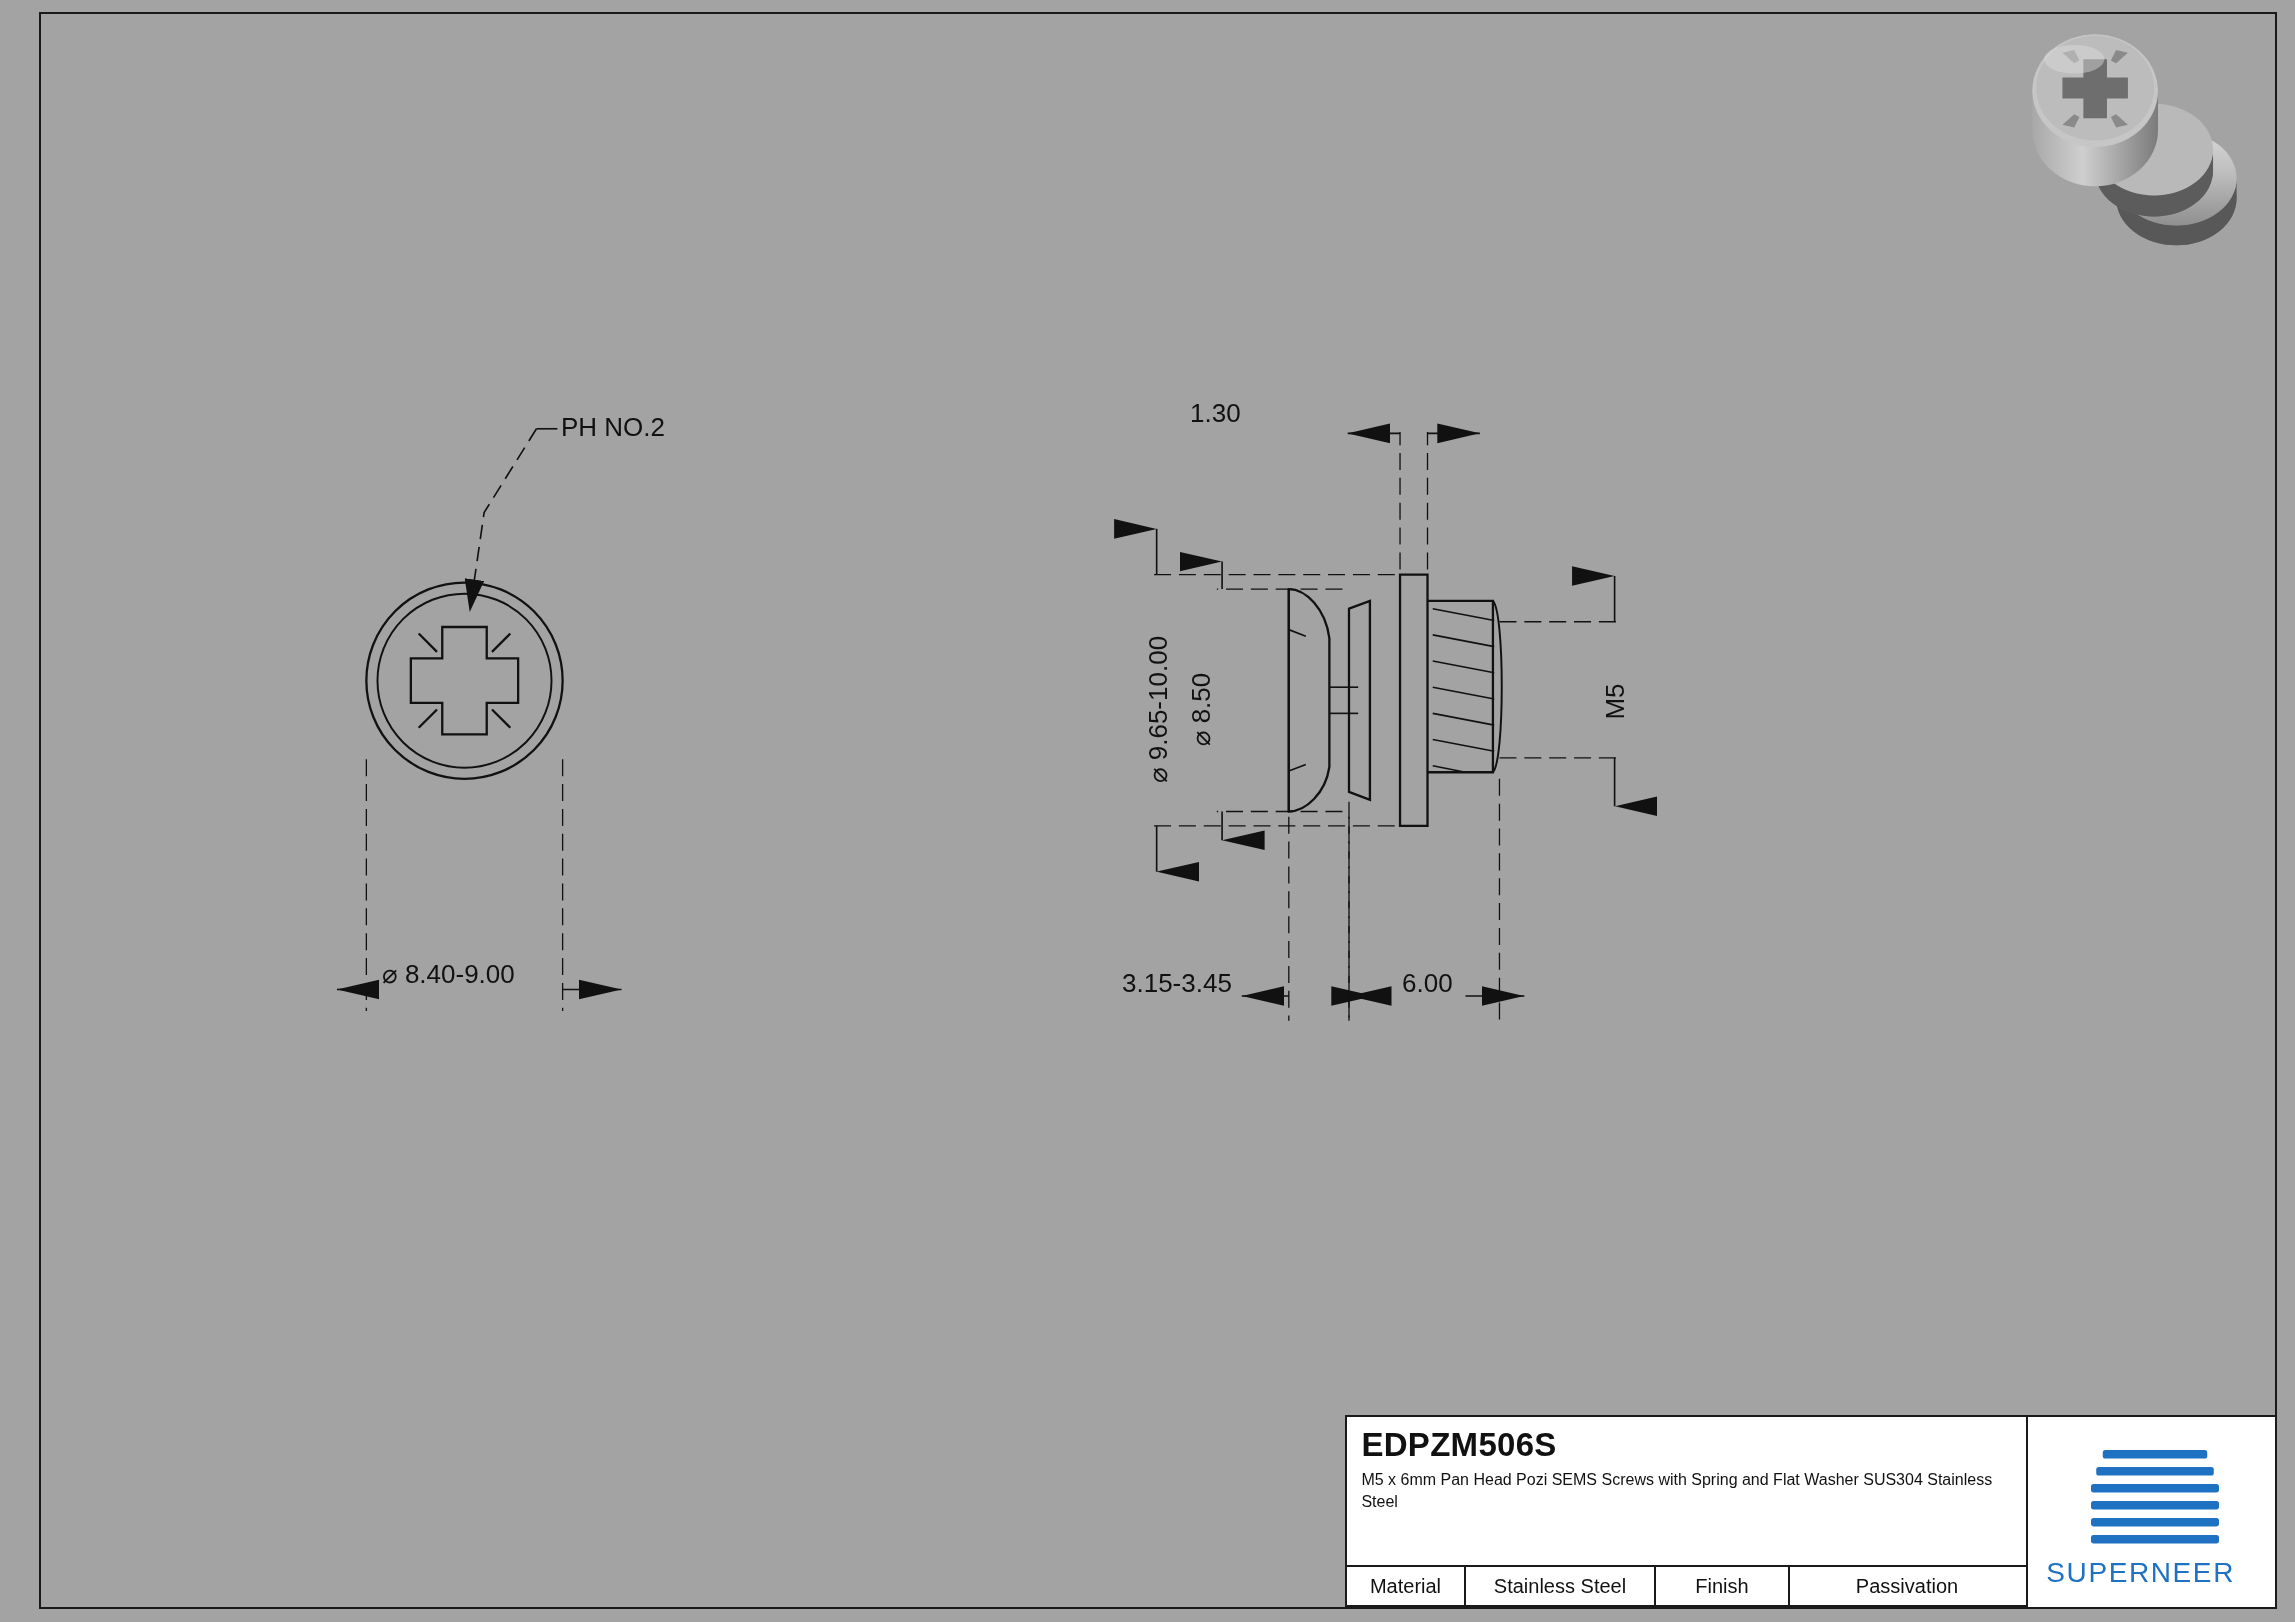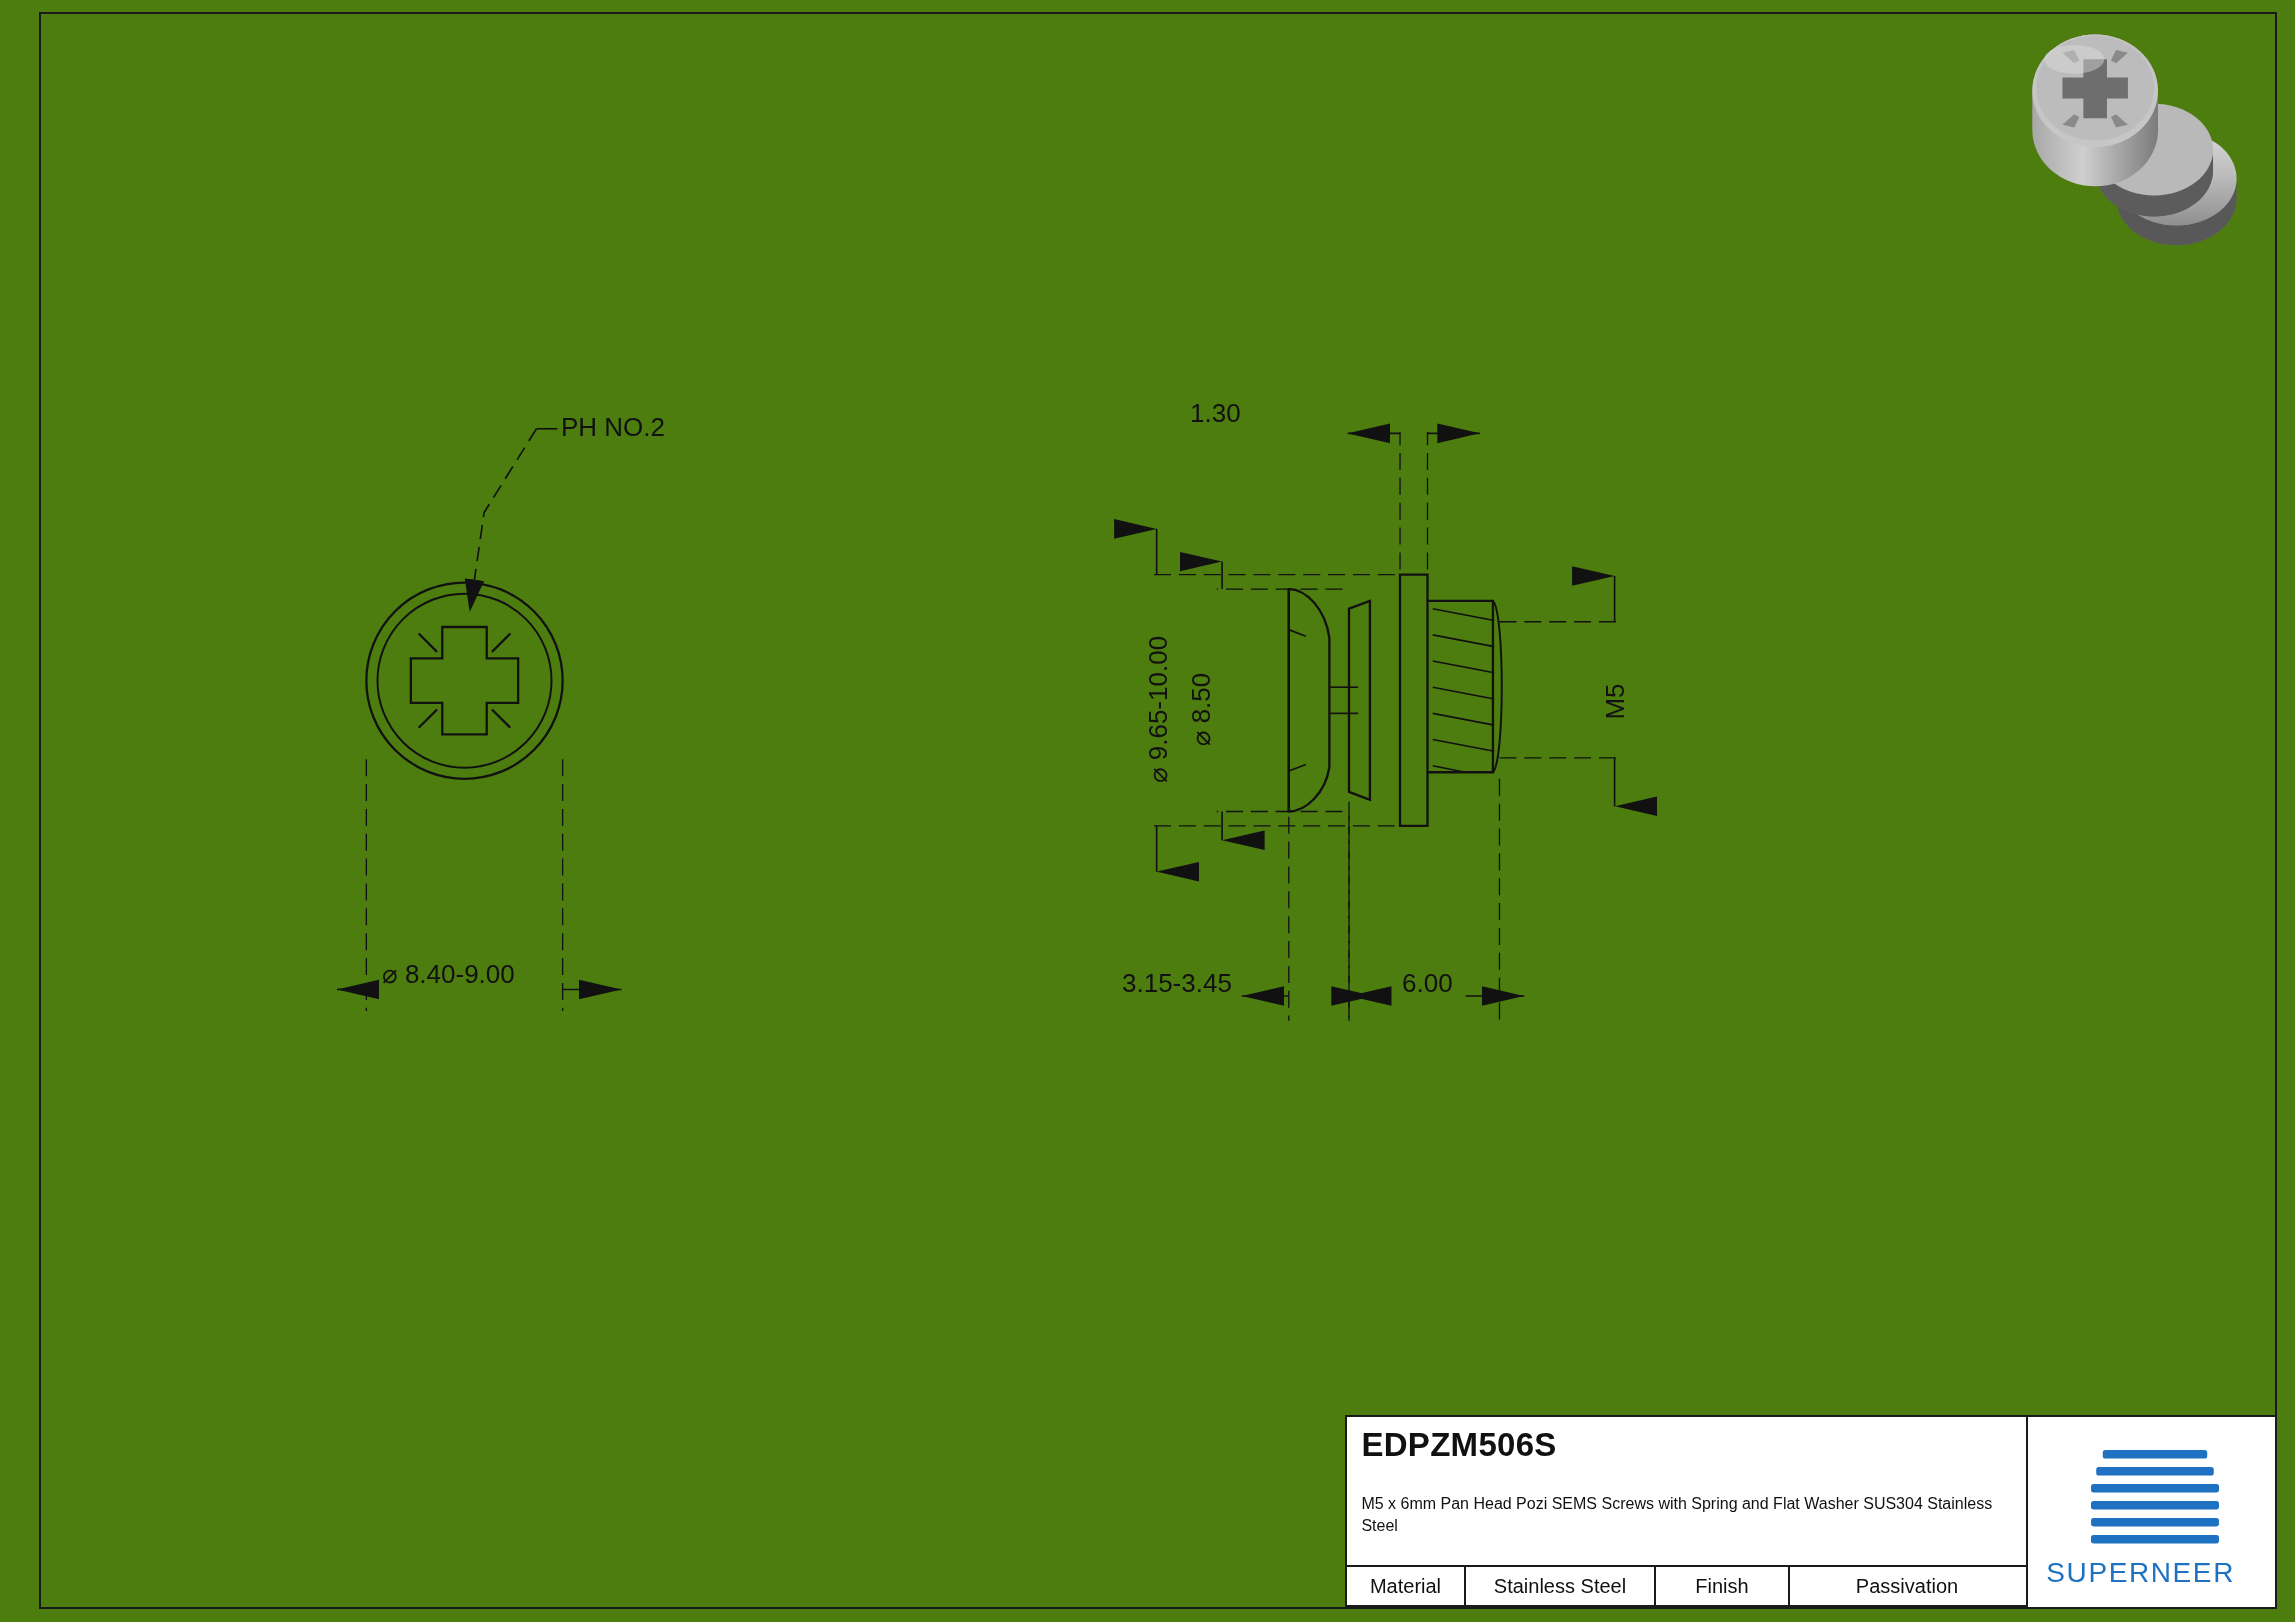--- a/index.html
+++ b/index.html
@@ -7,21 +7,21 @@
     padding: 0;
     background: #ffffff;
   }
   body {
     font-family: "Liberation Sans", sans-serif;
   }
   #sheet {
     position: relative;
     width: 2295px;
     height: 1623px;
-    background: #4d7c0f;
+    background: #a3a3a3;
     overflow: hidden;
   }
   .frame {
     position: absolute;
     left: 39px;
     top: 11.8px;
     width: 2238px;
     height: 1597px;
     border: 2px solid #1a1a1a;
     box-sizing: border-box;
@@ -55,21 +55,20 @@
     box-sizing: border-box;
     display: flex;
     background: #ffffff;
   }
   #tb-left {
     width: 681px;
     display: flex;
     flex-direction: column;
     border-right: 2px solid #1a1a1a;
     box-sizing: border-box;
-    gap: 24px;
   }
   #tb-code {
     font-size: 33px;
     font-weight: bold;
     color: #111111;
     padding: 9.2px 0 0 14.4px;
     letter-spacing: 0.3px;
   }
   #tb-desc {
     font-size: 16px;

